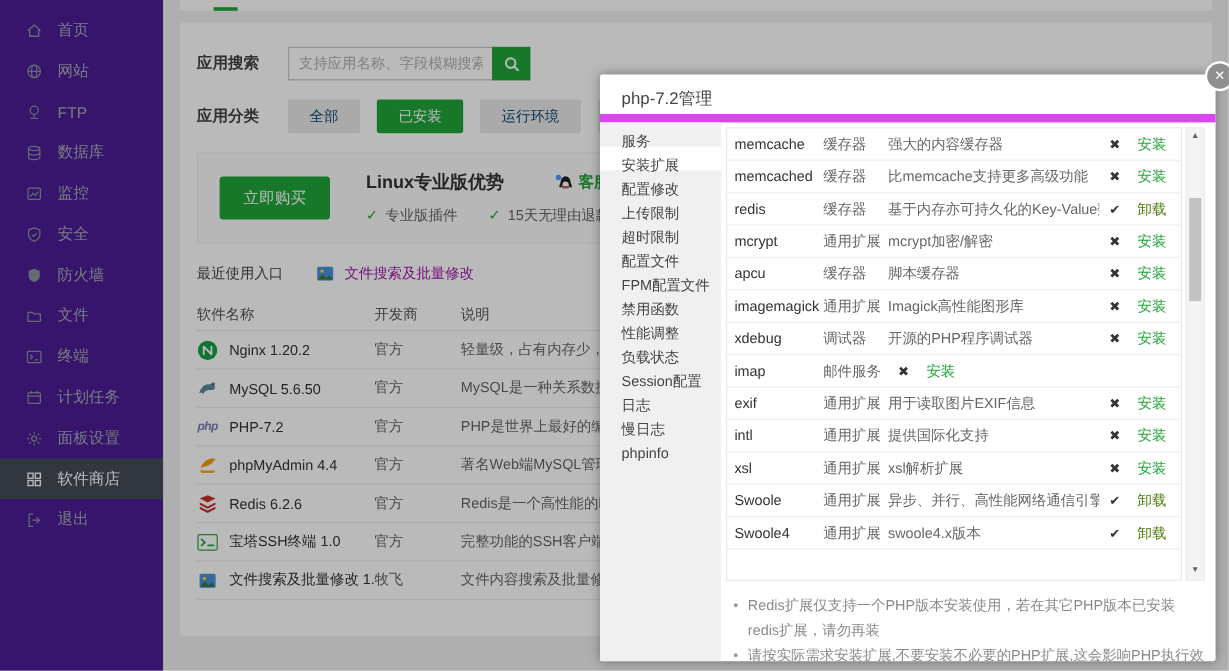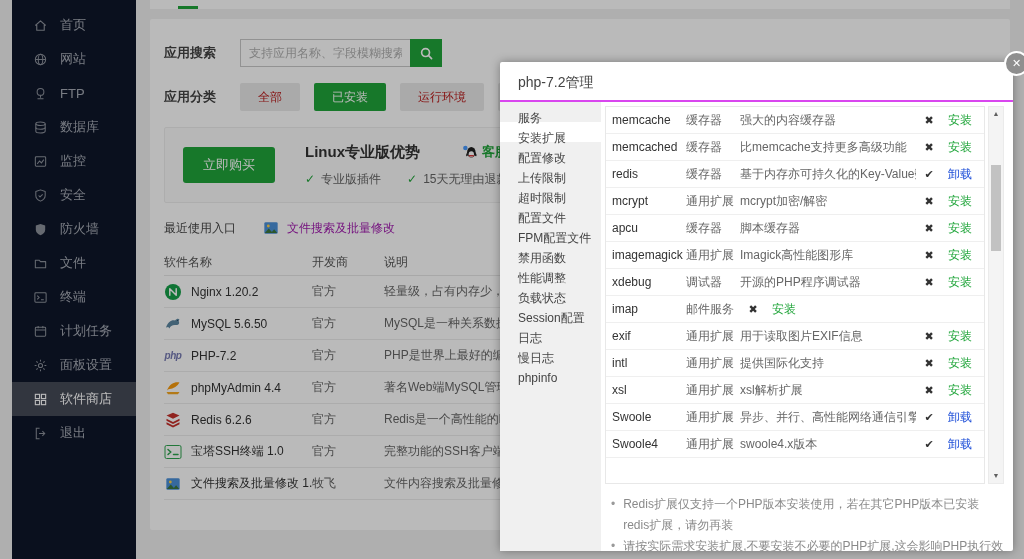--- a/index.html
+++ b/index.html
@@ -2,38 +2,38 @@
 <html><head>
 <meta charset="utf-8">
 <style>
   html,body{margin:0;padding:0;}
   body{
     position:relative;width:1024px;height:559px;overflow:hidden;
     font-family:"Liberation Sans","DejaVu Sans",sans-serif;
     background:#f0f0f0;-webkit-font-smoothing:antialiased;
   }
   
-  .sidebar{position:absolute;left:0;top:0;width:136px;height:100%;background:#0f172a;padding-top:8px;box-sizing:border-box;z-index:1;margin-left:12px;}
+  .sidebar{position:absolute;left:0;top:0;width:136px;height:100%;background:#4c1d95;padding-top:8px;box-sizing:border-box;z-index:1;}
   .sbitem{height:34px;display:flex;align-items:center;padding-left:20px;gap:12px;color:#a6abb5;font-size:13px;cursor:pointer;}
   .sbitem .icn{width:16px;height:16px;display:inline-flex;align-items:center;justify-content:center;color:#8d929c;}
   .sbitem.active{background:#454a57;color:#ffffff;}
   .sbitem.active .icn{color:#ffffff;}
   
   .main{position:absolute;left:136px;top:0;right:0;bottom:0;background:#f0f0f0;z-index:1;}
   .topstrip{position:absolute;left:14px;right:14px;top:0;height:9px;background:#ffffff;}
   .tab-underline{position:absolute;left:28px;bottom:0;width:20px;height:3px;background:#20a53a;}
   .card{position:absolute;left:14px;right:14px;top:19px;height:511px;background:#ffffff;border-radius:2px;padding:12px 14px;box-sizing:border-box;overflow:hidden;}
   .frow{display:flex;align-items:center;}
   .flabel{width:62px;font-size:13px;color:#444;font-weight:bold;flex-shrink:0;margin-right:14px;}
   .row-search{margin-top:8px;}
   .search-input{width:170px;height:28px;border:1px solid #c8c8c8;border-right:none;padding:0 8px;font-size:12px;color:#333;outline:none;box-sizing:border-box;}
   .search-input::placeholder{color:#b0b0b0;}
   .search-btn{width:32px;height:28px;background:#20a53a;border:none;display:flex;align-items:center;justify-content:center;cursor:pointer;}
   .row-cats{margin-top:16px;}
-  .catbtn{height:28px;padding:0 18px;margin-right:14px;background:#e9e9e9;border:none;border-radius:2px;font-size:12px;color:#b91c1c;cursor:pointer;}
+  .catbtn{height:28px;padding:0 18px;margin-right:14px;background:#e9e9e9;border:none;border-radius:2px;font-size:12px;color:#0c4a6e;cursor:pointer;}
   .catbtn.active{background:#20a53a;color:#fff;}
   .banner{margin-top:16px;height:74px;border:1px solid #ededed;background:#fbfbfb;border-radius:2px;display:flex;align-items:center;padding:0 18px;white-space:nowrap;overflow:hidden;}
   .buybtn{width:92px;height:36px;background:#20a53a;color:#fff;border:none;border-radius:3px;font-size:13px;cursor:pointer;flex-shrink:0;}
   .banner-main{margin-left:30px;}
   .banner-line1{display:flex;align-items:center;}
   .banner-title{font-size:15px;font-weight:bold;color:#333;}
   .qq{display:flex;align-items:center;gap:4px;margin-left:42px;color:#20a53a;font-weight:bold;font-size:13px;cursor:pointer;}
   .banner-feats{display:flex;gap:26px;margin-top:9px;font-size:12px;color:#666;}
   .feat{display:flex;gap:6px;align-items:center;}
   .feat .ck{color:#20a53a;font-weight:bold;}
@@ -47,35 +47,35 @@
   .shead{height:26px;color:#555;border-bottom:1px solid #e6e6e6;}
   .srow{height:31px;border-bottom:1px solid #ececec;color:#666;cursor:pointer;}
   .c1{width:148px;display:flex;align-items:center;gap:9px;overflow:hidden;flex-shrink:0;}
   .c1 .sname{color:#333;white-space:nowrap;}
   .c2{width:72px;flex-shrink:0;}
   .c3{flex:1;white-space:nowrap;overflow:hidden;}
   
   .dim{position:absolute;inset:0;background:rgba(0,0,0,0.27);z-index:40;}
   .modal{position:absolute;left:500px;top:62px;width:513px;height:489px;background:#fff;z-index:50;border-radius:2px;box-shadow:0 0 10px rgba(0,0,0,0.35);}
   .modal-close{position:absolute;top:-11px;right:-16px;width:21px;height:21px;border-radius:50%;background:#8f8f8f;border:2px solid #fff;color:#fff;font-size:11px;font-weight:bold;display:flex;align-items:center;justify-content:center;cursor:pointer;}
-  .modal-header{height:40px;line-height:40px;padding-left:18px;font-size:14px;color:#444;border-bottom:2px solid #d946ef;box-sizing:border-box;}
+  .modal-header{height:40px;line-height:40px;padding-left:18px;font-size:14px;color:#444;border-bottom:7px solid #d946ef;box-sizing:border-box;}
   .modal-body{position:absolute;top:40px;left:0;right:0;bottom:0;display:flex;overflow:hidden;}
   .mtabs{width:101px;background:#f0f0f0;flex-shrink:0;}
   .mtab{height:20px;line-height:32px;padding-left:18px;font-size:12px;color:#444;cursor:pointer;white-space:nowrap;}
   .mtab.active{background:#fff;}
   .mcontent{flex:1;padding:4px 9px 0 4px;overflow:hidden;}
   .extwrap{display:flex;height:378px;}
   .exttable{flex:1;border:1px solid #e8e8e8;box-sizing:border-box;overflow:hidden;}
   .extrow{display:flex;align-items:center;height:27px;border-bottom:1px solid #efefef;font-size:12px;padding:0 6px;box-sizing:border-box;}
   .e-name{width:74px;color:#333;flex-shrink:0;overflow:hidden;white-space:nowrap;}
   .e-type{width:54px;color:#666;flex-shrink:0;white-space:nowrap;}
   .e-desc{flex:1;color:#666;white-space:nowrap;overflow:hidden;}
   .e-mark{width:26px;text-align:center;color:#333;font-size:11px;flex-shrink:0;}
   .e-act{width:36px;text-align:center;color:#20a53a;cursor:pointer;flex-shrink:0;}
-  .extrow.installed .e-act{color:#1d4ed8;}
+  .extrow.installed .e-act{color:#4d7c0f;}
   .vscroll{width:16px;margin-left:3px;background:#f4f4f4;border:1px solid #ebebeb;box-sizing:border-box;position:relative;}
   .vs-arrow{position:absolute;left:0;right:0;height:14px;text-align:center;font-size:7px;color:#606060;line-height:14px;cursor:pointer;}
   .vs-up{top:0;} .vs-down{bottom:0;}
   .vs-thumb{position:absolute;left:2px;right:2px;top:58px;height:86px;background:#c2c2c2;cursor:pointer;}
   .notes{margin-top:10px;padding-left:6px;}
   .note{display:flex;font-size:12px;color:#8a8a8a;line-height:21px;}
   .note .bullet{margin-right:8px;color:#999;}
 </style>
 </head>
 <body>

